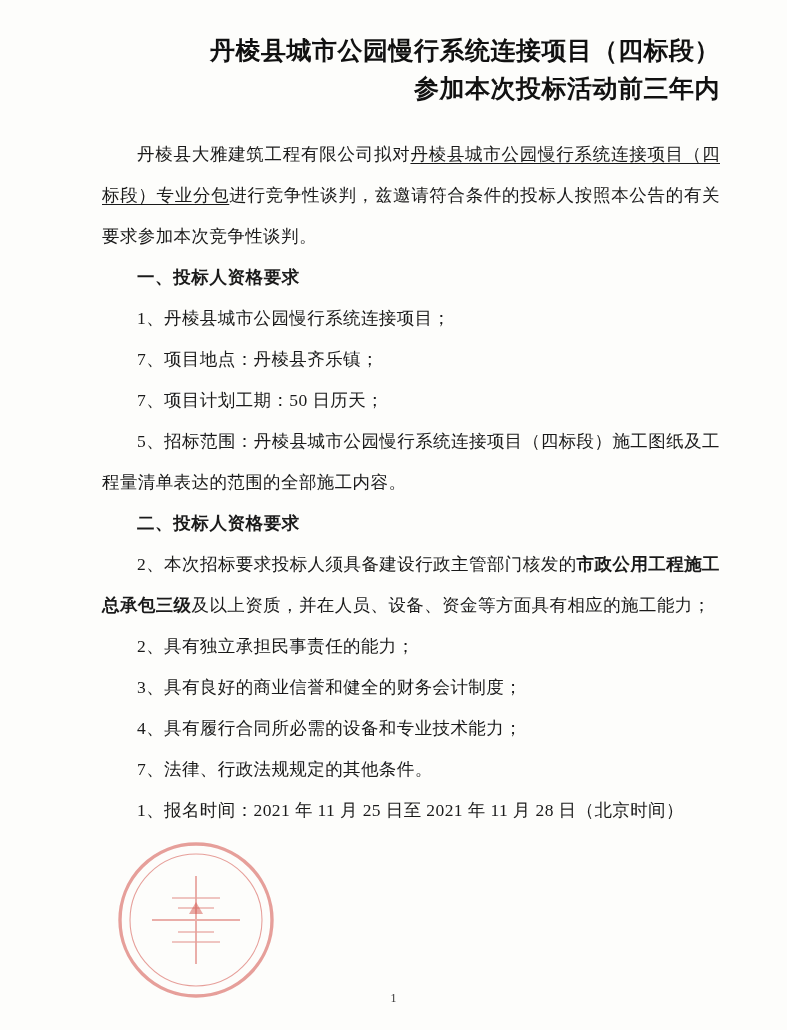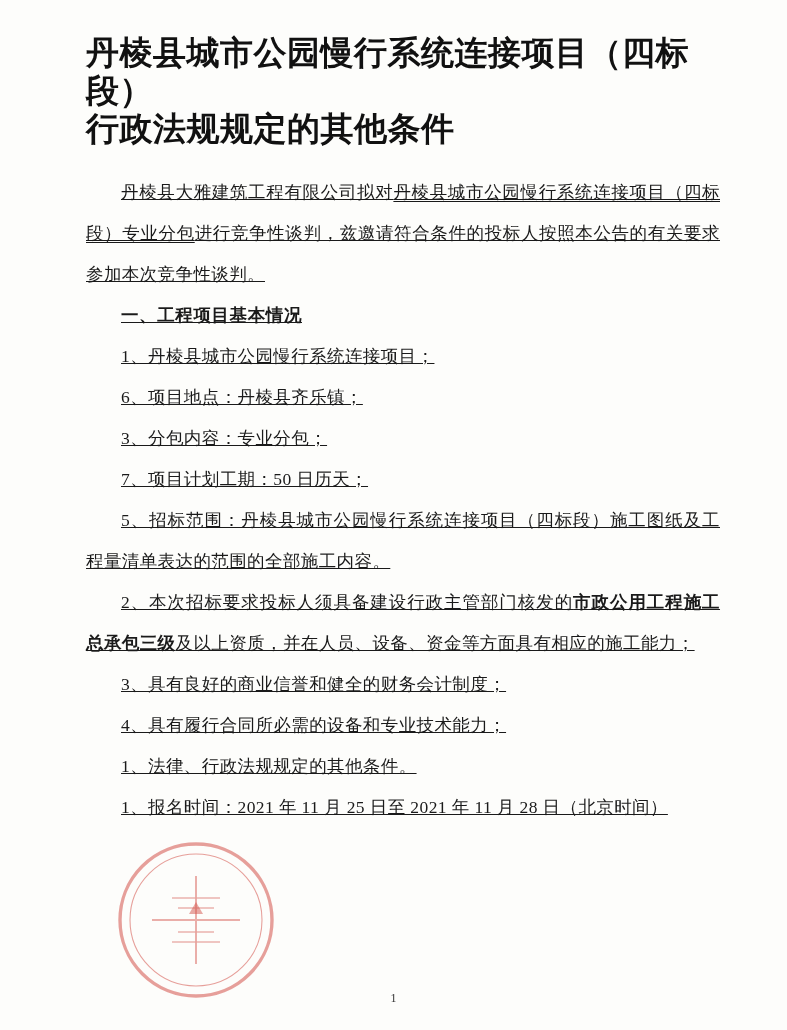--- a/index.html
+++ b/index.html
@@ -16,39 +16,38 @@
     font-family: "Liberation Serif", "DejaVu Serif", serif;
     color: #1a1a1a;
   }
   .inner {
     position: absolute;
     left: 86px;
     top: 34px;
     width: 634px;
   }
   .title {
-    text-align: left;
-    font-family: Liberation Sans, sans-serif;
+    text-align: right;
+    font-family: Liberation Mono, monospace;
     font-weight: bold;
-    font-size: 33px;
+    font-size: 25px;
     line-height: 38px;
     letter-spacing: 0.5px;
     color: #111;
   }
   .title .line2 { display: block; }
   .body {
     margin-top: 24px;
   }
   p {
-    margin: 0 0 0 0;
+    margin: 0 0 0 16px;
     font-size: 17.5px;
     line-height: 41px;
     text-align: justify;
     letter-spacing: 0.4px;
-    text-decoration: underline;
   }
   .indent { text-indent: 2em; }
   .u { text-decoration: underline; text-underline-offset: 3px; }
   .b {
     font-family: "DejaVu Sans", "Liberation Sans", sans-serif;
     font-weight: bold;
   }
   .heading {
     font-family: "DejaVu Sans", "Liberation Sans", sans-serif;
     font-weight: bold;
@@ -80,38 +79,39 @@
 </style>
 </head>
 <body>
 
 <div class="page">
 
   <div class="inner">
 
     <div class="title">
       <span>丹棱县城市公园慢行系统连接项目（四标段）</span>
-      <span class="line2">行政法规规定的其他条件</span>
+      <span class="line2">参加本次投标活动前三年内</span>
     </div>
 
     <div class="body">
 
       <p class="indent"><span>丹棱县大雅建筑工程有限公司拟对</span><span class="u">丹棱县城市公园慢行系统连接项目（四标段）专业分包</span><span>进行竞争性谈判，兹邀请符合条件的投标人按照本公告的有关要求参加本次竞争性谈判。</span></p>
 
-      <p class="heading">一、工程项目基本情况</p>
+      <p class="heading">一、投标人资格要求</p>
       <p class="indent">1、丹棱县城市公园慢行系统连接项目；</p>
-      <p class="indent">6、项目地点：丹棱县齐乐镇；</p>
-      <p class="indent">3、分包内容：专业分包；</p>
+      <p class="indent">7、项目地点：丹棱县齐乐镇；</p>
       <p class="indent">7、项目计划工期：50 日历天；</p>
       <p class="indent">5、招标范围：丹棱县城市公园慢行系统连接项目（四标段）施工图纸及工程量清单表达的范围的全部施工内容。</p>
 
+      <p class="heading">二、投标人资格要求</p>
       <p class="indent"><span>2、本次招标要求投标人须具备建设行政主管部门核发的</span><span class="b">市政公用工程施工总承包三级</span><span>及以上资质，并在人员、设备、资金等方面具有相应的施工能力；</span></p>
+      <p class="indent">2、具有独立承担民事责任的能力；</p>
       <p class="indent">3、具有良好的商业信誉和健全的财务会计制度；</p>
       <p class="indent">4、具有履行合同所必需的设备和专业技术能力；</p>
-      <p class="indent">1、法律、行政法规规定的其他条件。</p>
+      <p class="indent">7、法律、行政法规规定的其他条件。</p>
 
       <p class="indent">1、报名时间：2021 年 11 月 25 日至 2021 年 11 月 28 日（北京时间）</p>
 
     </div>
   </div>
 
   <div class="seal">
     <svg width="168" height="168" viewBox="0 0 168 168" aria-hidden="true">
       <g opacity="0.55" fill="none" stroke="#d4544c">
         <circle cx="84" cy="84" r="76" stroke-width="3.4"></circle>

